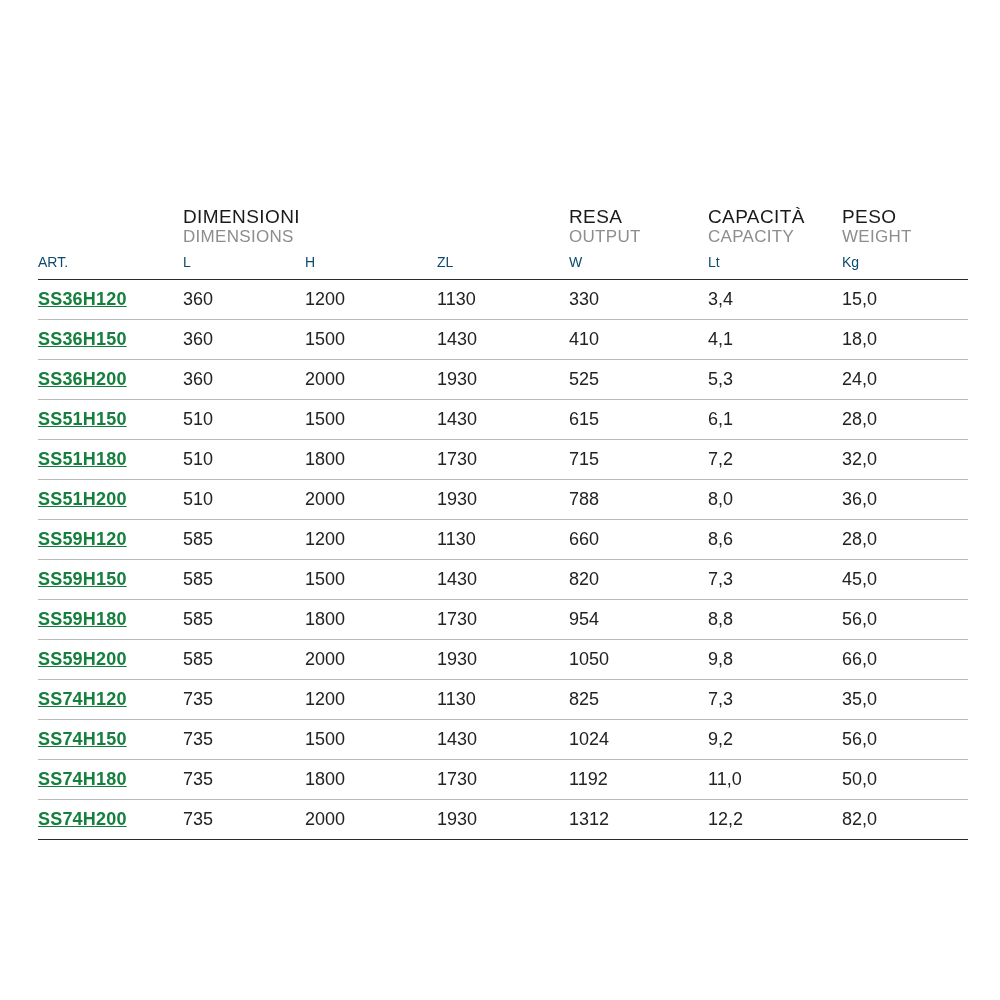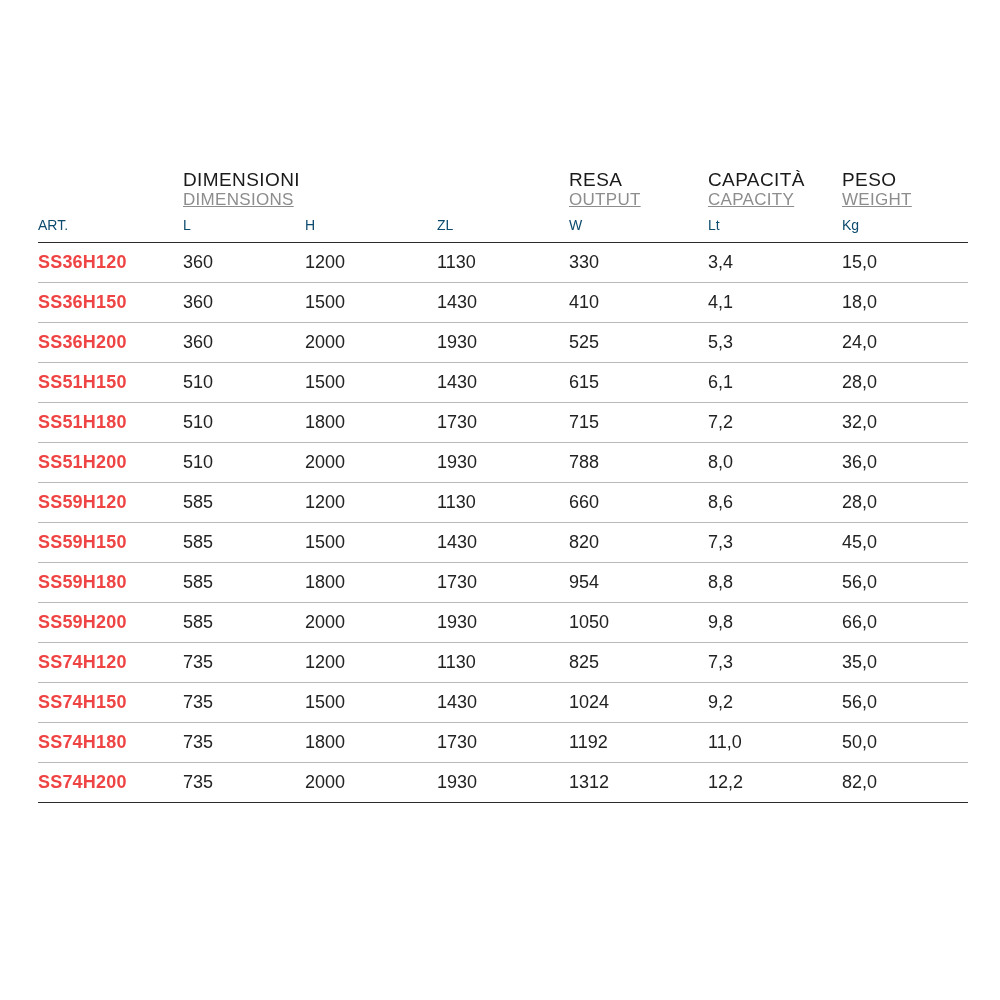--- a/index.html
+++ b/index.html
@@ -37,33 +37,33 @@
   table.spec col.c-kg   { width: 126px; }
 
   
   .grp-row td {
     vertical-align: bottom;
     padding: 0 0 8px 0;
     border: none;
   }
   .grp {
     line-height: 1.08;
+    margin-top: 37px;
   }
   .grp .it {
     font-size: 19px;
     letter-spacing: 0.4px;
     color: #1a1a1a;
     white-space: nowrap;
   }
   .grp .en {
     font-size: 17px;
     letter-spacing: 0.3px;
     color: #8d8d8d;
     white-space: nowrap;
-    text-decoration: underline;
   }
 
   
   .sub-row td {
     font-size: 14px;
     padding: 0 0 9px 0;
     border-bottom: 1.6px solid #2b2b2b;
     vertical-align: bottom;
     color: #0c4a6e;
   }
@@ -74,21 +74,22 @@
     border-bottom: 1px solid #b9b9b9;
     color: #222222;
     white-space: nowrap;
   }
   tbody tr:last-child td {
     border-bottom: 1.6px solid #2b2b2b;
   }
   td.art {
     font-weight: bold;
     letter-spacing: 0.2px;
-    color: #ef4444;
+    color: #15803d;
+    text-decoration: underline;
   }
 </style>
 </head>
 <body>
 
 <div class="sheet">
 
   <table class="spec">
     <colgroup>
       <col class="c-art">

